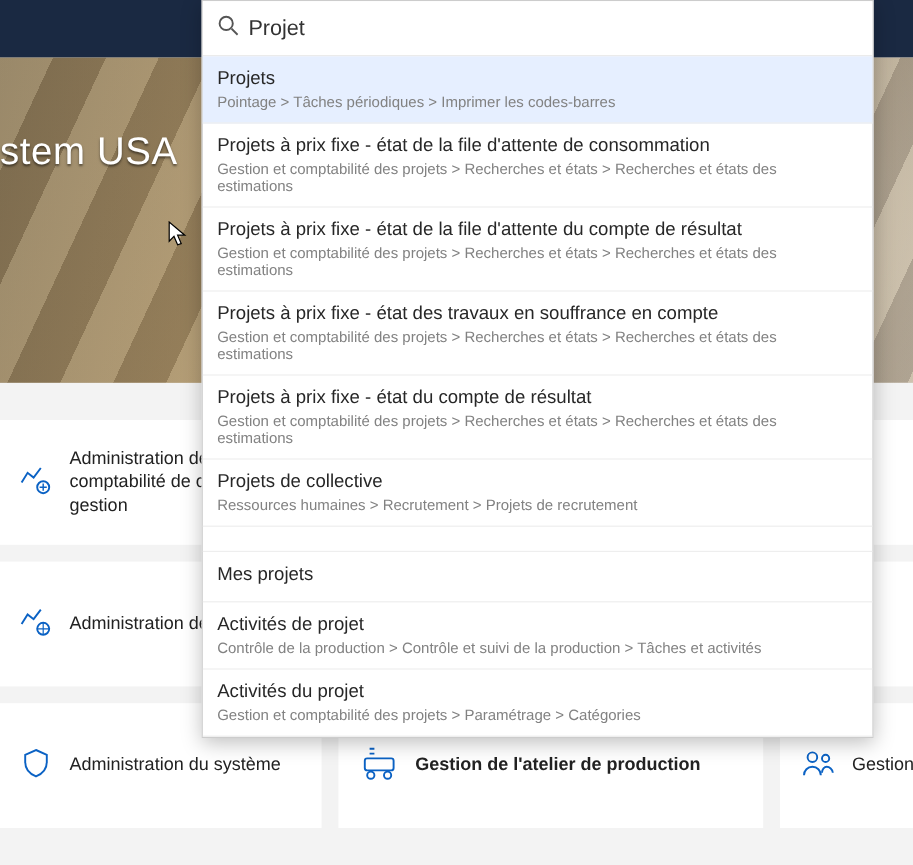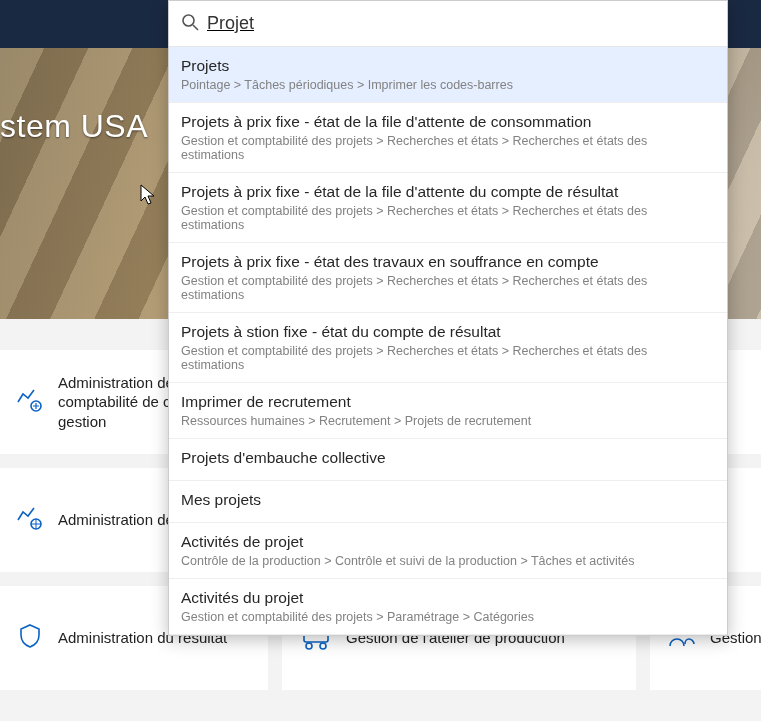--- a/index.html
+++ b/index.html
@@ -57,21 +57,21 @@
     .tile {
       background: #fff;
       height: 104px;
       display: flex;
       align-items: center;
       padding: 0 18px;
       gap: 14px;
       flex: 0 0 auto;
     }
     .tile.left { width: 270px; margin-left: -2px; }
-    .tile.mid { width: 354px; }
+    .tile.mid { width: 354px; font-weight: bold; }
     .tile.right { width: 123px; }
     .tile-icon {
       color: #0b62c4;
       flex: 0 0 auto;
     }
     .tile-label {
       font-size: 15px;
       color: #222;
       line-height: 1.3;
     }
@@ -86,21 +86,20 @@
       border: 1px solid #ccc;
     }
     .search-box {
       height: 46px;
       display: flex;
       align-items: center;
       padding: 0 12px;
       gap: 8px;
       border-bottom: 1px solid #e6e6e6;
       background: #fff;
-      text-decoration: underline;
     }
     .search-input {
       flex: 1;
       border: none;
       outline: none;
       font-size: 18px;
       color: #333;
       font-family: inherit;
     }
     .result-item {
@@ -175,21 +174,21 @@
     </div>
   </div>
 
   <div class="tile-row">
     <div class="tile left">
       <span class="tile-icon">
         <svg width="28" height="28" viewBox="0 0 28 28" fill="none" stroke="currentColor" stroke-width="1.6">
           <path d="M14 3l9 4v6c0 6-4 10-9 12-5-2-9-6-9-12V7l9-4z"></path>
         </svg>
       </span>
-      <span class="tile-label">Administration du résultat</span>
+      <span class="tile-label">Administration du système</span>
     </div>
     <div class="tile mid">
       <span class="tile-icon">
         <svg width="32" height="28" viewBox="0 0 32 28" fill="none" stroke="currentColor" stroke-width="1.6">
           <rect x="4" y="10" width="24" height="10" rx="2"></rect>
           <circle cx="9" cy="24" r="3"></circle>
           <circle cx="23" cy="24" r="3"></circle>
           <path d="M8 6h4M8 2h4"></path>
         </svg>
       </span>
@@ -230,29 +229,28 @@
       </div>
       <div class="result-item">
         <div class="result-title">Projets à prix fixe - état de la file d'attente du compte de résultat</div>
         <div class="result-path">Gestion et comptabilité des projets &gt; Recherches et états &gt; Recherches et états des estimations</div>
       </div>
       <div class="result-item">
         <div class="result-title">Projets à prix fixe - état des travaux en souffrance en compte</div>
         <div class="result-path">Gestion et comptabilité des projets &gt; Recherches et états &gt; Recherches et états des estimations</div>
       </div>
       <div class="result-item">
-        <div class="result-title">Projets à stion fixe - état du compte de résultat</div>
-        <div class="result-path">Gestion et comptabilité des projets &gt; Recherches et états &gt; Recherches et états des estimations</div>
-      </div>
-      <div class="result-item">
-        <div class="result-title">Imprimer de recrutement</div>
+        <div class="result-title">Projets à prix fixe - état du compte de résultat</div>
+        <div class="result-path">Gestion et comptabilité des projets &gt; Recherches et états &gt; Recherches et états des estimations</div>
+      </div>
+      <div class="result-item">
+        <div class="result-title">Projets de collective</div>
         <div class="result-path">Ressources humaines &gt; Recrutement &gt; Projets de recrutement</div>
       </div>
       <div class="result-item">
-        <div class="result-title">Projets d'embauche collective</div>
       </div>
       <div class="result-item">
         <div class="result-title">Mes projets</div>
       </div>
       <div class="result-item">
         <div class="result-title">Activités de projet</div>
         <div class="result-path">Contrôle de la production &gt; Contrôle et suivi de la production &gt; Tâches et activités</div>
       </div>
       <div class="result-item">
         <div class="result-title">Activités du projet</div>

